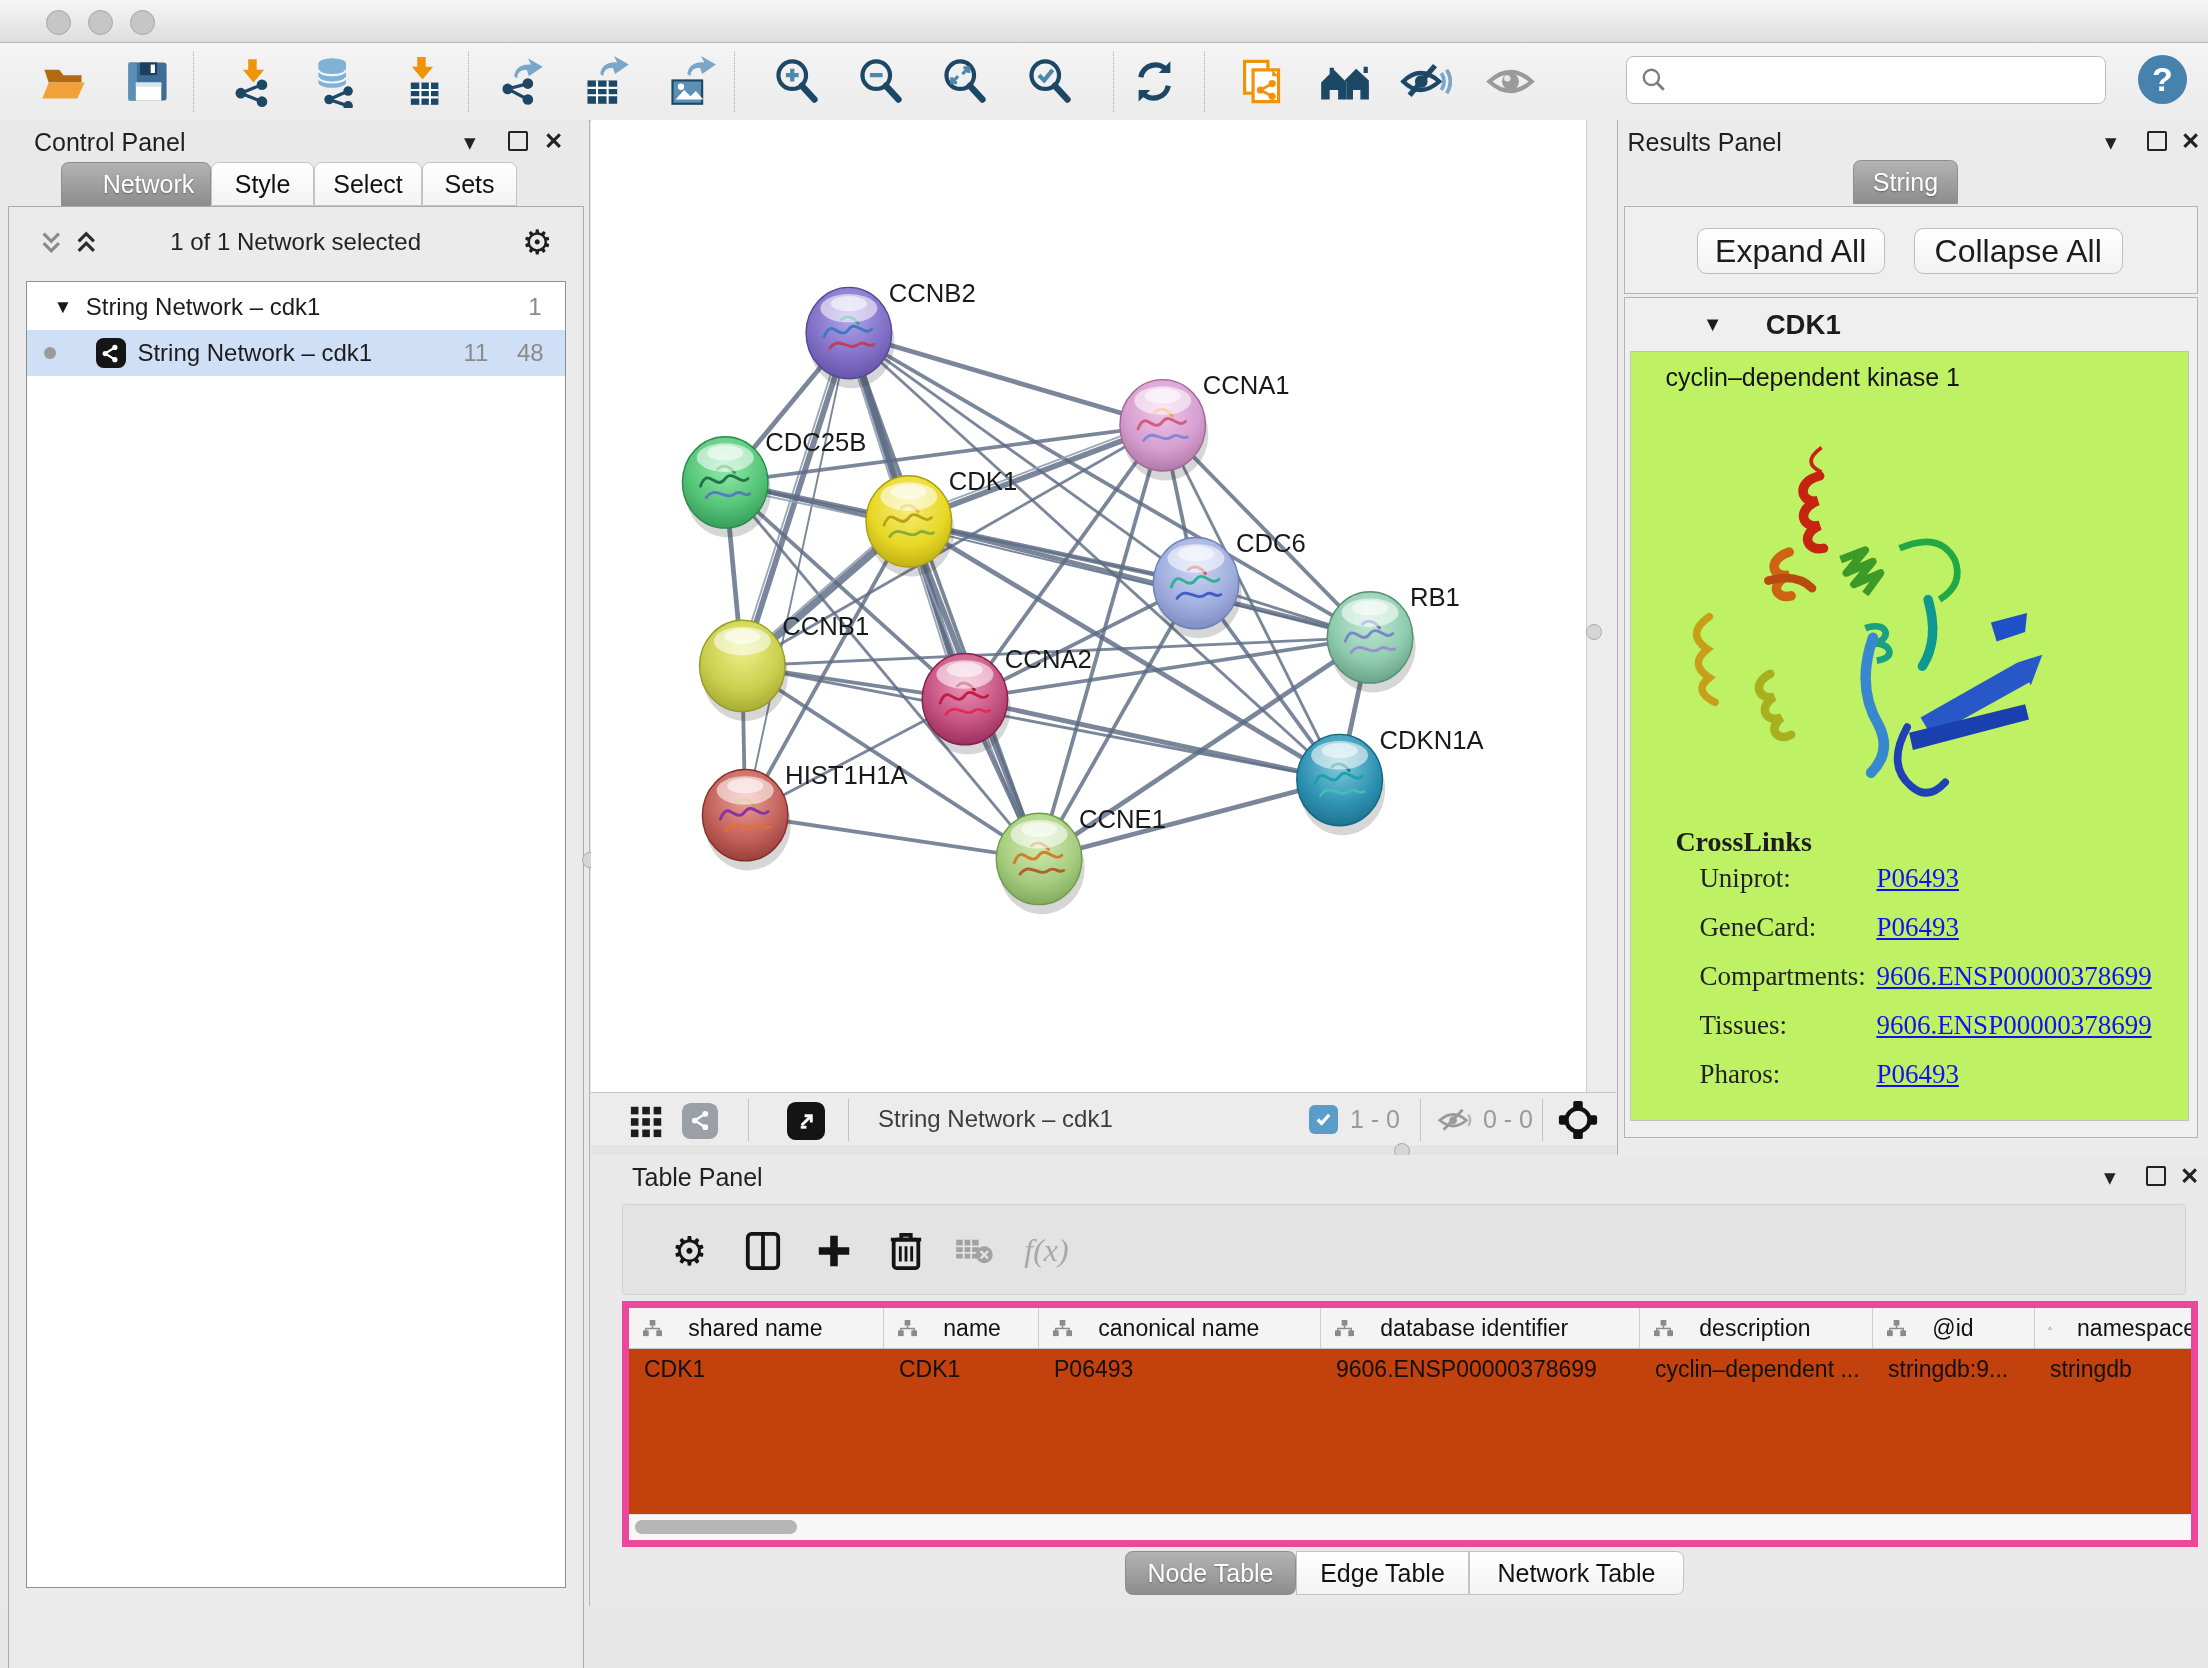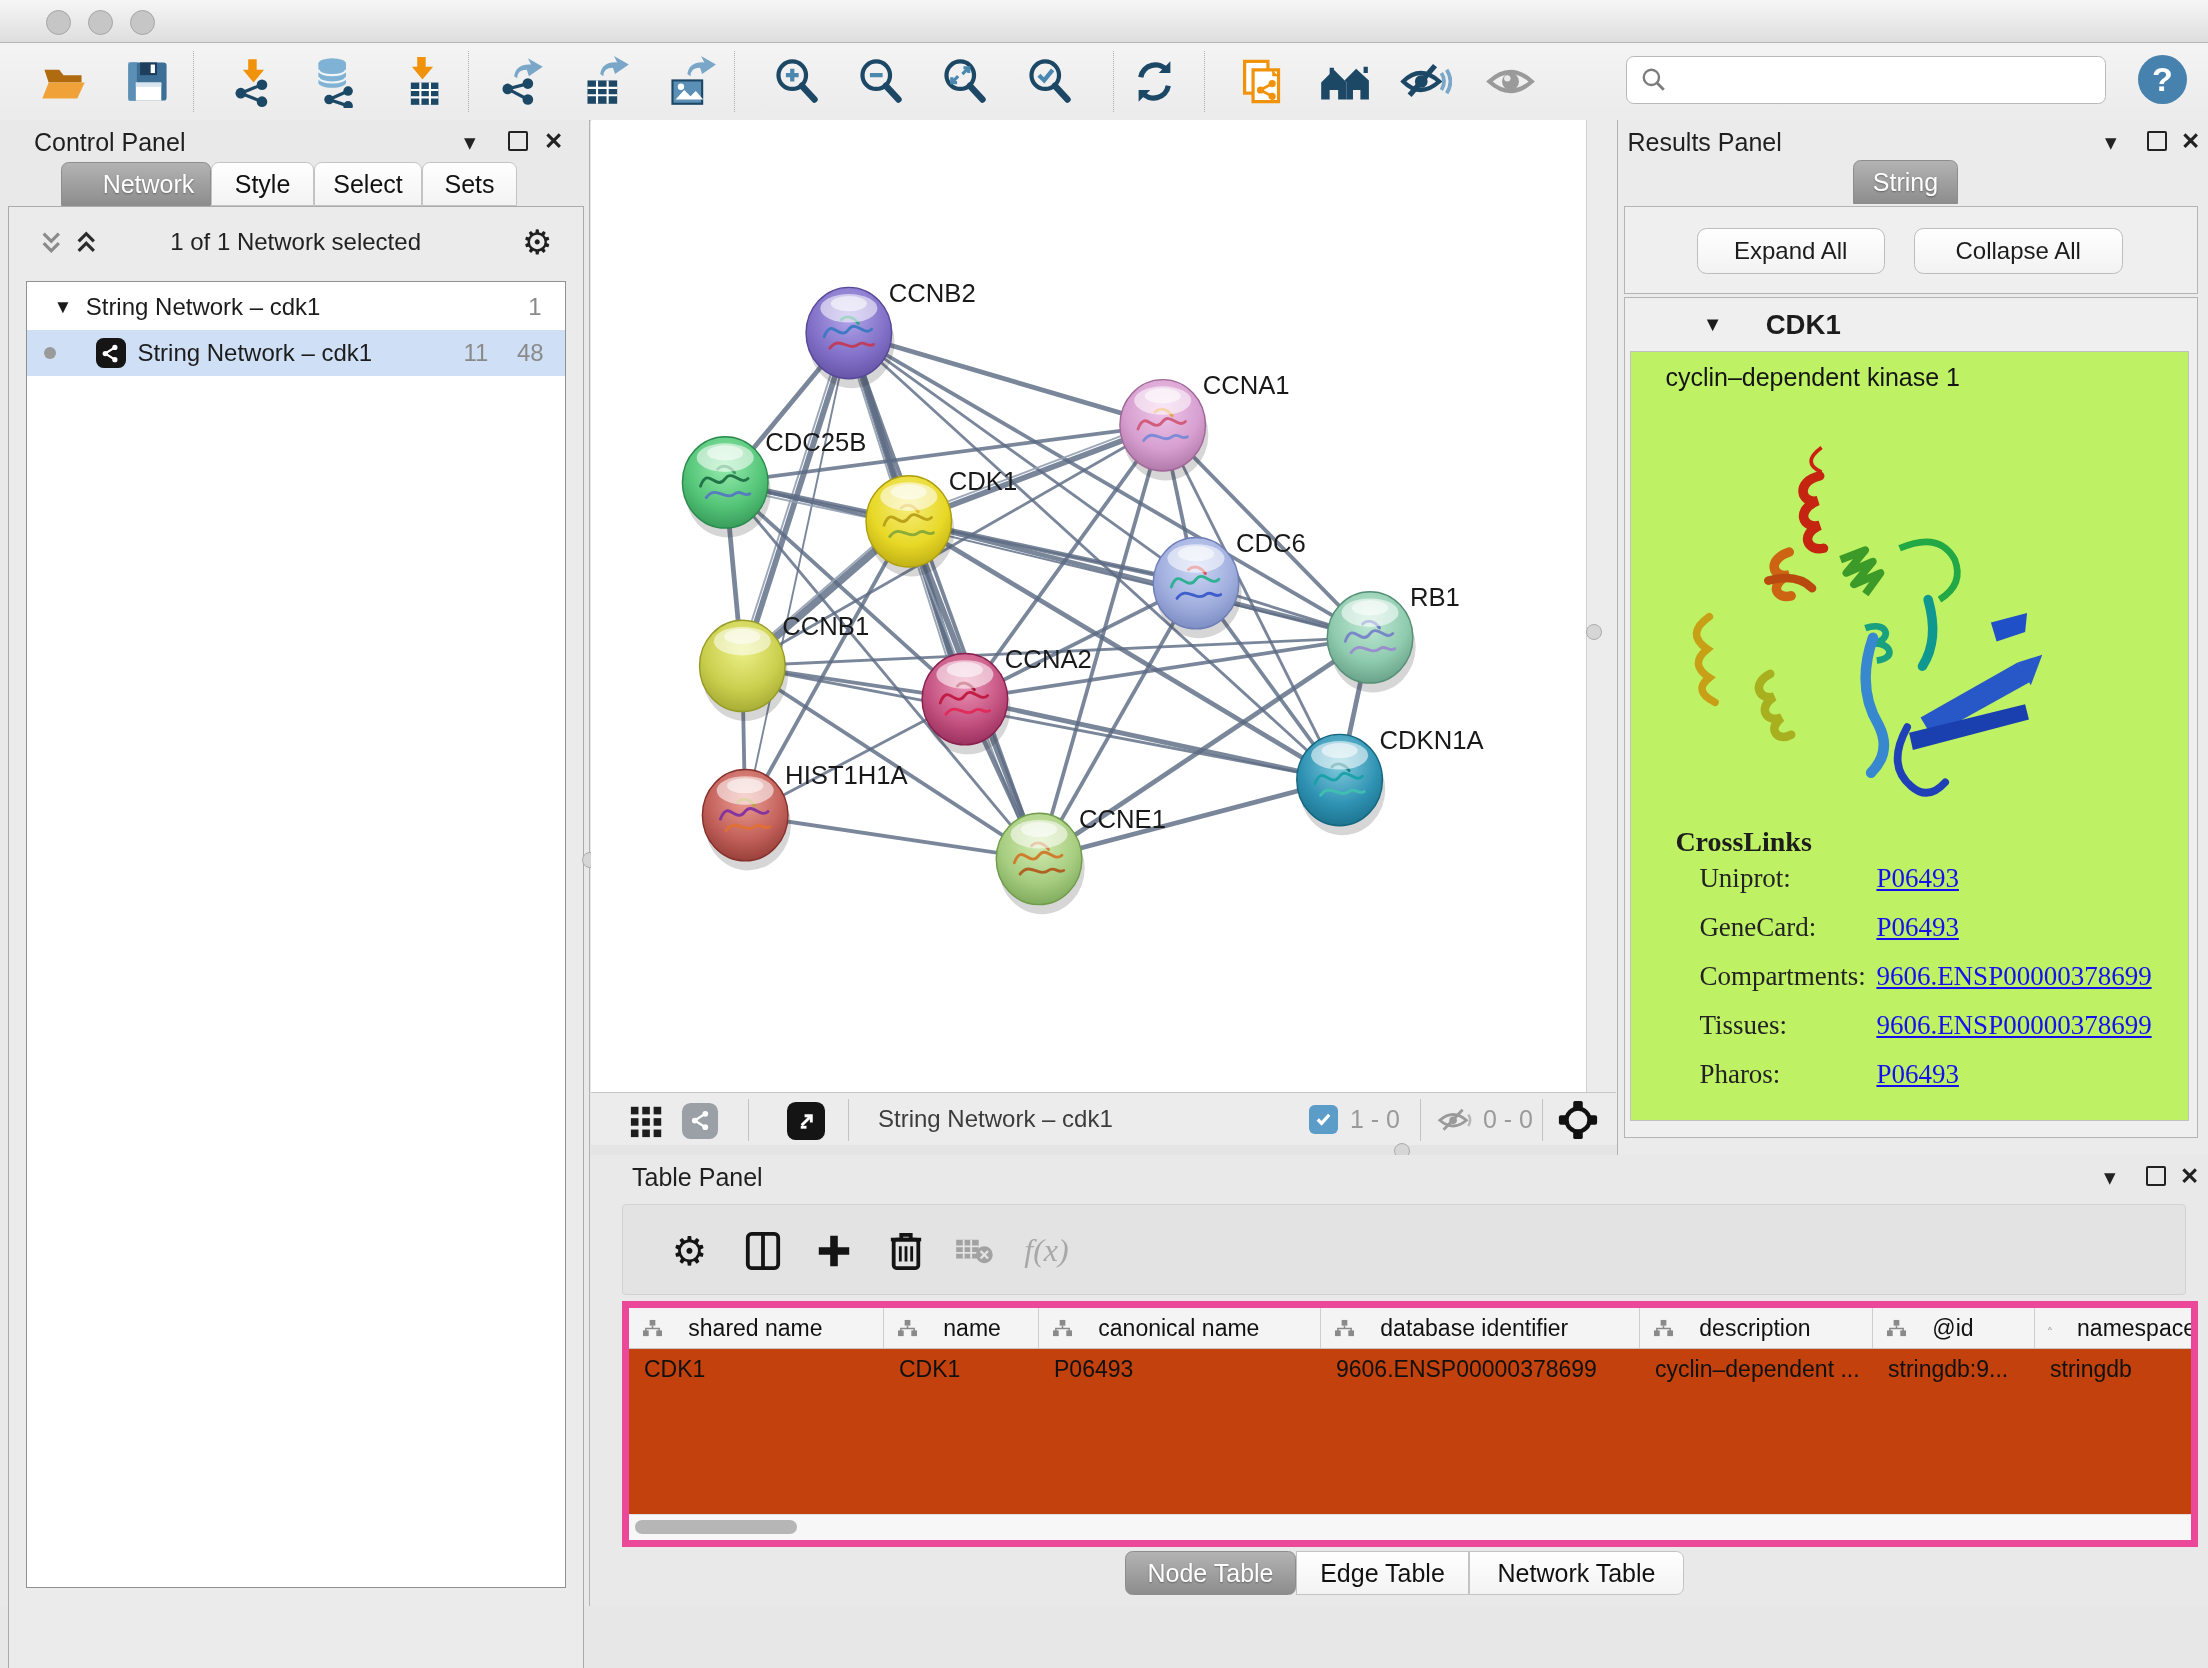--- a/index.html
+++ b/index.html
@@ -48,21 +48,21 @@
   #net-right-strip{position:absolute;left:1586px;top:120px;width:29.5px;height:1025px;background:#ececec;border-left:1px solid #d0d0d0;}
   #view-toolbar{position:absolute;left:591px;top:1092px;width:1025px;height:53px;background:#ececec;border-top:1px solid #c6c6c6;box-sizing:border-box;}
   .vt-sep{position:absolute;top:5.7px;height:42px;width:0;border-left:1px solid #c2c2c2;}
   .vt-gray{color:#9a9a9a;font-size:25px;}
   #hdivider{position:absolute;left:591px;top:1145px;width:1618px;height:9.5px;background:#e4e4e4;}
   .handle-dot{position:absolute;width:14.3px;height:14.3px;border-radius:50%;background:#d6d6d6;border:1px solid #ababab;}
   
   #results-panel{position:absolute;left:1617px;top:120px;width:592px;height:1035px;background:#ebebeb;border-left:1px solid #b0b0b0;box-sizing:border-box;}
   #rp-box1{position:absolute;left:5.7px;top:86px;width:574px;height:88px;border:1px solid #b4b4b4;background:#efefef;box-sizing:border-box;}
   .rp-btn{position:absolute;top:21px;height:44px;background:linear-gradient(#ffffff,#f2f2f2);
-    border:1px solid #bdbdbd;border-radius:9.5px;display:flex;align-items:center;justify-content:center;font-size:24px;}
+    border:1px solid #bdbdbd;border-radius:9.5px;display:flex;align-items:center;justify-content:center;font-size:32px;}
   #rp-box2{position:absolute;left:5.7px;top:177px;width:574px;height:841px;border:1px solid #b4b4b4;background:#efefef;box-sizing:border-box;}
   #rp-gene-hdr{position:absolute;left:0;top:0;width:100%;height:51px;}
   #rp-gene-name{position:absolute;left:141px;top:11.4px;font-size:27.6px;font-weight:bold;}
   #rp-inner{position:absolute;left:5.7px;top:53px;width:559px;height:770px;border:1px solid #c2c2c2;background:#bef264;box-sizing:border-box;}
   #rp-desc{position:absolute;left:34px;top:11.4px;font-size:25px;color:#141414;}
   #crosslinks-title{position:absolute;left:44px;top:474px;font-family:"Liberation Serif",serif;font-weight:bold;font-size:28px;}
   .cl-row{position:absolute;left:0;width:100%;height:48px;}
   .cl-label{position:absolute;left:68px;font-family:"Liberation Serif",serif;font-size:27px;color:#222;}
   .cl-link{position:absolute;left:245px;font-family:"Liberation Serif",serif;font-size:27px;color:#1511ee;text-decoration:underline;cursor:pointer;white-space:nowrap;}
   

